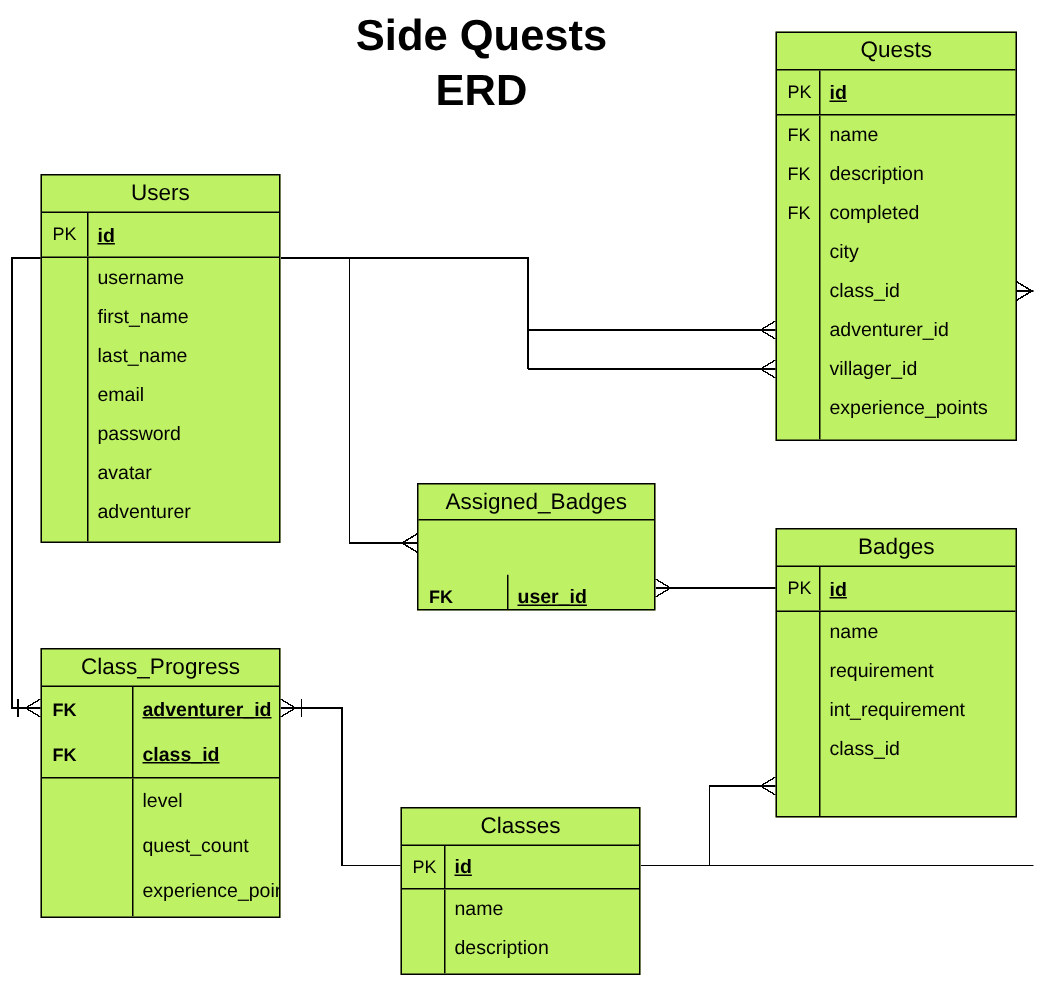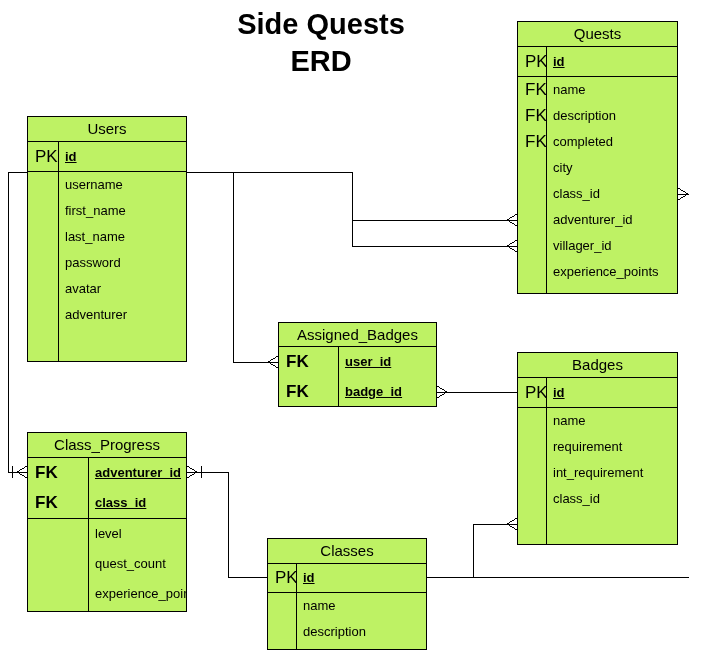--- a/index.html
+++ b/index.html
@@ -25,21 +25,21 @@
   }
   .ab .hdr { height:23px; line-height:23px; }
   .sect { display:flex; flex:0 0 auto; overflow:hidden; }
   .sect.attrs { flex:1 1 auto; }
   .kcol { flex:0 0 var(--kw); border-right:1px solid #000; overflow:hidden; }
   .ncol { flex:1 1 auto; overflow:hidden; }
   .keys { border-bottom:1px solid #000; }
   .ab .keys { border-bottom:none; flex:1 1 auto; }
   .keys .krow, .keys .nrow { line-height:var(--kh); }
   .attrs .krow, .attrs .nrow { line-height:var(--ah); }
-  .krow { padding-left:7px; font-size:17px; white-space:nowrap; }
+  .krow { padding-left:7px; font-size:12px; white-space:nowrap; }
   .nrow { padding-left:6px; font-size:13px; white-space:nowrap; }
   .keyname { font-weight:bold; text-decoration:underline; }
   .bold-keys .keys .krow { font-weight:bold; }
 </style>
 </head>
 <body>
 
 <div class="canvas">
 
   <div class="title">Side Quests
@@ -64,20 +64,21 @@
       <div class="ncol">
           <div class="nrow keyname">id</div>
         </div>
     </div>
     <div class="sect attrs">
       <div class="kcol"></div>
       <div class="ncol">
         <div class="nrow">username</div>
         <div class="nrow">first_name</div>
         <div class="nrow">last_name</div>
+        <div class="nrow">email</div>
         <div class="nrow">password</div>
         <div class="nrow">avatar</div>
         <div class="nrow">adventurer</div>
       </div>
     </div>
   </div>
 
   <div class="etable" style="left:517px;top:21px;width:161px;height:273px;--kw:28px;--kh:29px;--ah:26px;">
     <div class="hdr">Quests</div>
     <div class="sect keys">
@@ -105,21 +106,21 @@
         <div class="nrow">completed</div>
         <div class="nrow">city</div>
         <div class="nrow">class_id</div>
         <div class="nrow">adventurer_id</div>
         <div class="nrow">villager_id</div>
         <div class="nrow">experience_points</div>
       </div>
     </div>
   </div>
 
-  <div class="etable ab bold-keys" style="left:278px;top:322px;width:159px;height:85px;--kw:59px;--kh:30px;">
+  <div class="etable ab bold-keys" style="left:278px;top:322px;width:159px;height:85px;gap:36px;--kw:59px;--kh:30px;">
     <div class="hdr">Assigned_Badges</div>
     <div class="sect keys">
       <div class="kcol">
         <div class="krow">FK</div>
         <div class="krow">FK</div>
       </div>
       <div class="ncol">
         <div class="nrow keyname">user_id</div>
         <div class="nrow keyname">badge_id</div>
       </div>

